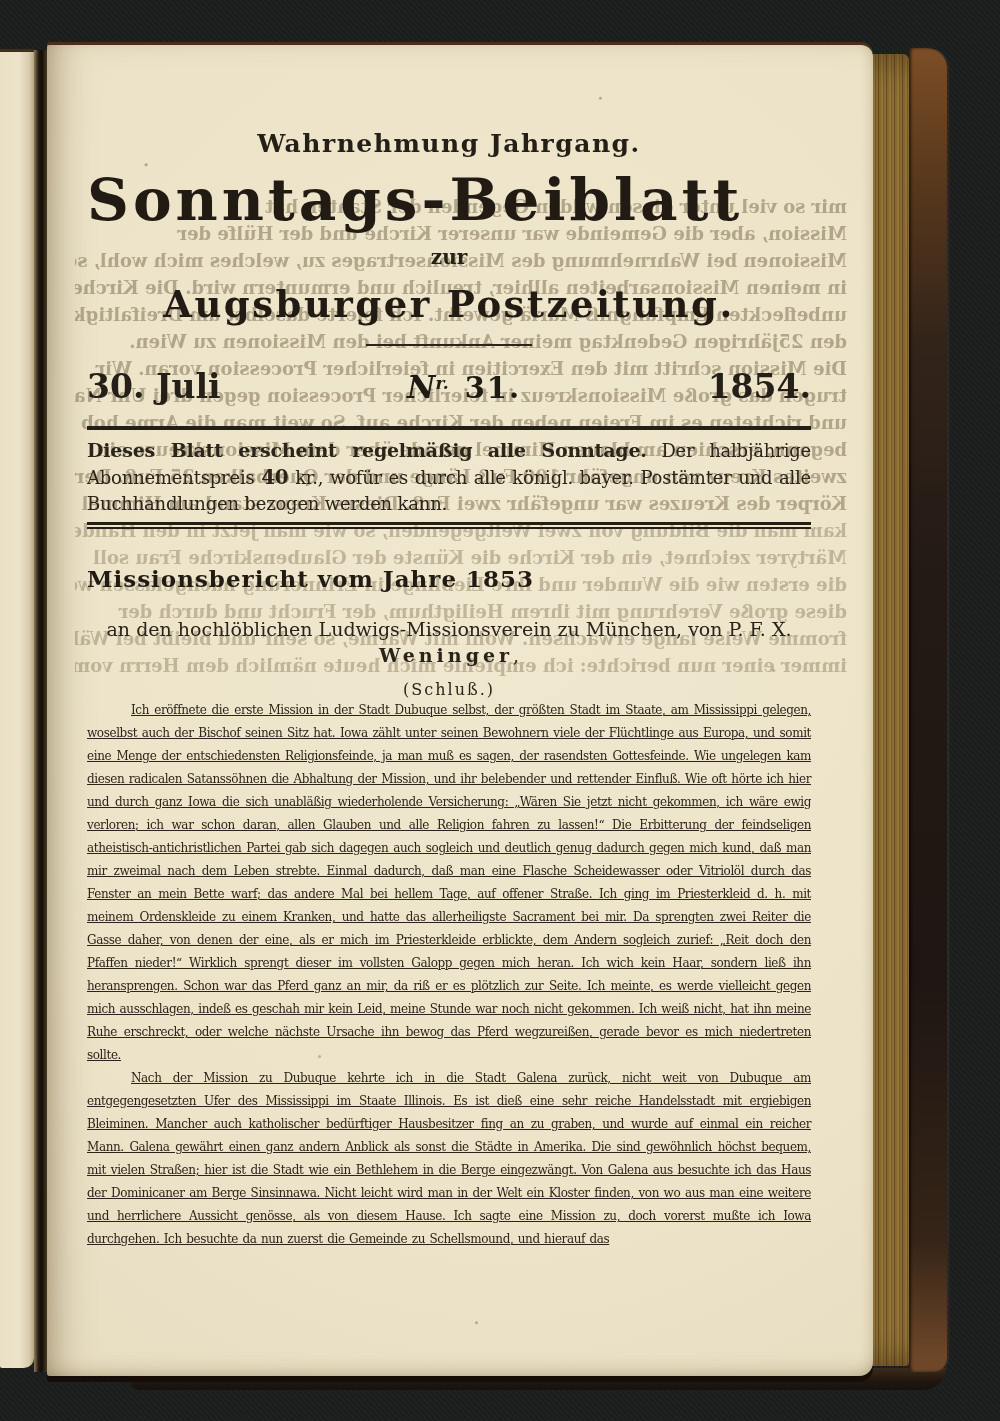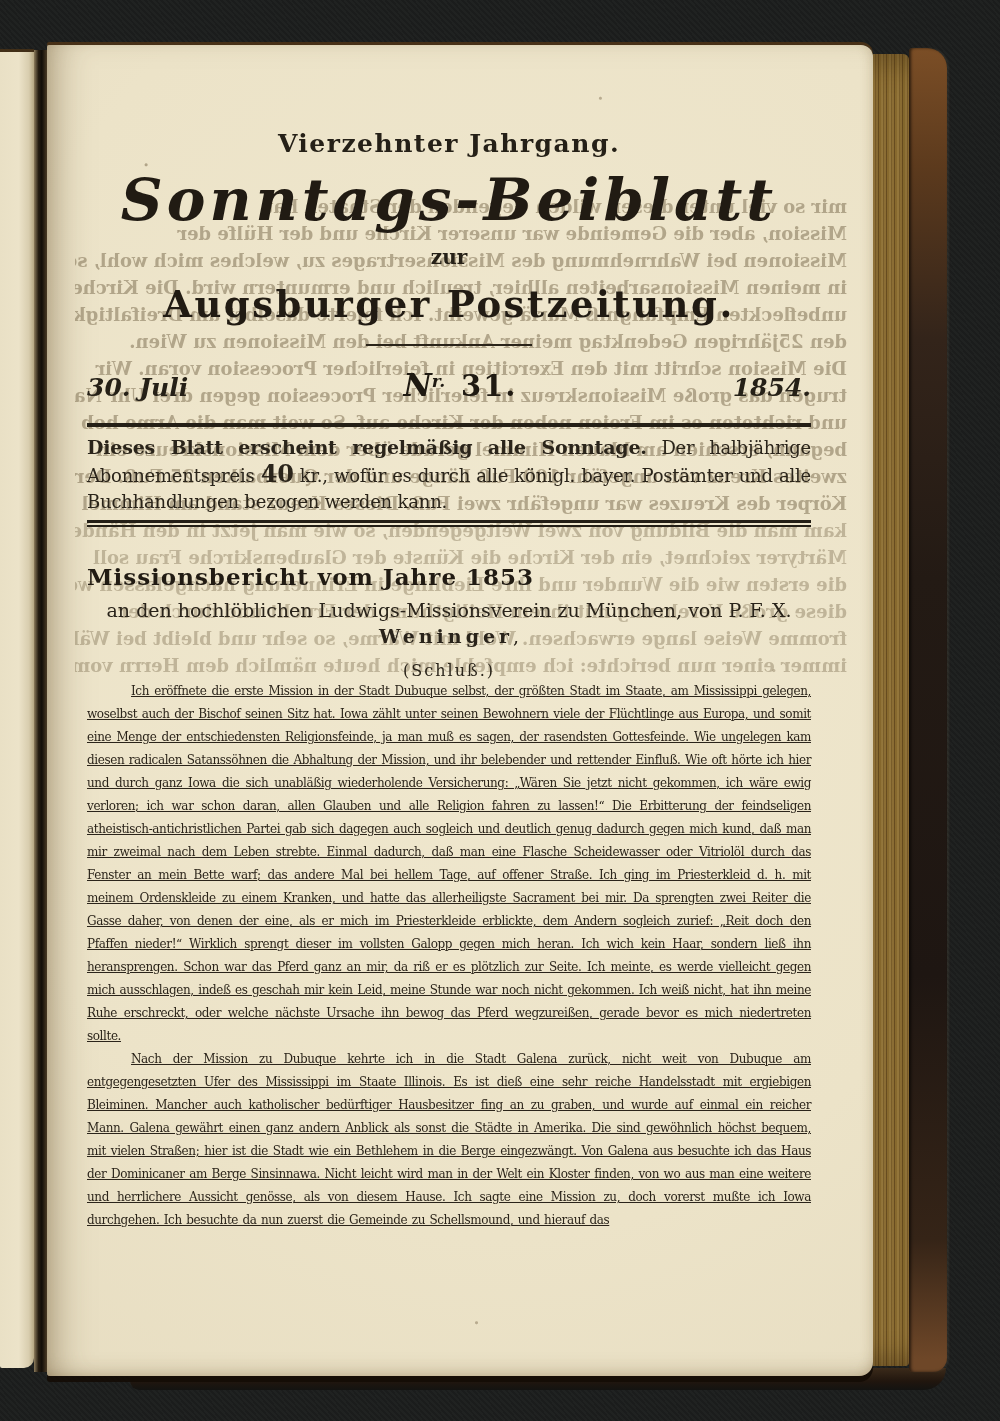--- a/index.html
+++ b/index.html
@@ -76,58 +76,57 @@
   .content{
     position:relative;z-index:1;
     padding:84px 0 0 40px;width:724px;
     color:#2b241a;
   }
   .volume{
     text-align:center;font-size:25px;font-weight:700;letter-spacing:1.5px;line-height:30px;
     color:#25201700;color:#252017;
   }
   .title{
-    margin:8px 0 0 0;text-align:center;
+    margin:8px 0 0 0;text-align:left;
     font-size:58px;font-weight:700;letter-spacing:4px;line-height:66px;
     color:#211b13;
-    font-style:italic;
   }
   .connector{
     margin-top:12px;text-align:center;font-size:20px;font-weight:700;color:#252017;
   }
   .subtitle{
     margin:12px 0 8px 0;text-align:center;
     font-size:37px;font-weight:700;letter-spacing:2.5px;line-height:46px;color:#211b13;
   }
   .title-rule{
     margin:17px auto 0 auto;width:166px;height:2px;background:#2a2419;
   }
   .dateline{
     margin-top:21px;display:flex;justify-content:space-between;align-items:baseline;
   }
-  .dateline .date,.dateline .year{font-size:25px;font-weight:700;color:#252017;font-style:italic;}
+  .dateline .date,.dateline .year{font-size:33px;font-weight:700;color:#252017;}
   .issue{font-size:25px;color:#1f1a12;}
   .issue .nr{font-style:italic;font-weight:700;font-size:31px;}
   .issue sup{font-style:italic;font-weight:700;font-size:17px;}
   .issue .num{font-weight:900;font-size:29px;letter-spacing:2px;}
   .notice-rule-top{margin-top:20px;height:4px;background:#241f16;}
   .notice{
     margin:7px 0 0 0;font-size:18px;line-height:26px;letter-spacing:-0.2px;
     text-align:justify;color:#2a241a;
   }
   .notice .lead{font-weight:700;font-size:19px;}
-  .notice .price{font-weight:900;font-size:24px;}
+  .notice .price{font-weight:900;font-size:20px;}
   .notice-rule-bottom{
     margin-top:5px;height:2px;border-top:3px solid #241f16;border-bottom:2px solid #241f16;
   }
   .heading{
     margin:36px 0 0 0;text-align:left;
     font-size:23px;font-weight:700;letter-spacing:1px;color:#211b13;
   }
-  .byline{margin:7px 0 0 0;text-align:center;font-size:19px;line-height:26px;color:#29231a;}
+  .byline{margin:24px 0 0 0;text-align:center;font-size:19px;line-height:26px;color:#29231a;}
   .byline .spaced{letter-spacing:4px;font-weight:700;}
   .schluss{margin-top:12px;text-align:center;font-size:16px;letter-spacing:2px;color:#2a241a;}
   .body-par{
     margin:0;text-align:justify;text-indent:44px;
     font-size:12px;line-height:23px;letter-spacing:-0.4px;word-spacing:1px;
     color:#2b241a;
     text-decoration:underline;
   }
   .body-par:first-of-type{margin-top:9px;}
   
@@ -167,21 +166,21 @@
         <div>Körper des Kreuzes war ungefähr zwei Fuß. Dieses Kreuz stand am Himmel bis</div>
         <div>kam man die Bildung von zwei Weltgegenden, so wie man jetzt in den Händen der</div>
         <div>Märtyrer zeichnet, ein der Kirche die Künste der Glaubenskirche Frau soll</div>
         <div>die ersten wie die Wunder und ihre Lieblinge in Erinnerung nachgelassen werden</div>
         <div>diese große Verehrung mit ihrem Heiligthum, der Frucht und durch der</div>
         <div>fromme Weise lange erwachsen. Wohl mit Wärme, so sehr und bleibt bei Während nur</div>
         <div>immer einer nun berichte: ich empfehle mich heute nämlich dem Herrn vom Grunde</div>
       </div>
 
     <div class="content">
-      <div class="volume">Vierzehnter Jahrgang.</div>
+      <div class="volume">Wahrnehmung Jahrgang.</div>
 
       <h1 class="title">Sonntags-Beiblatt</h1>
 
       <div class="connector">zur</div>
 
       <h2 class="subtitle">Augsburger Postzeitung.</h2>
 
       <div class="title-rule"></div>
 
       <div class="dateline">

